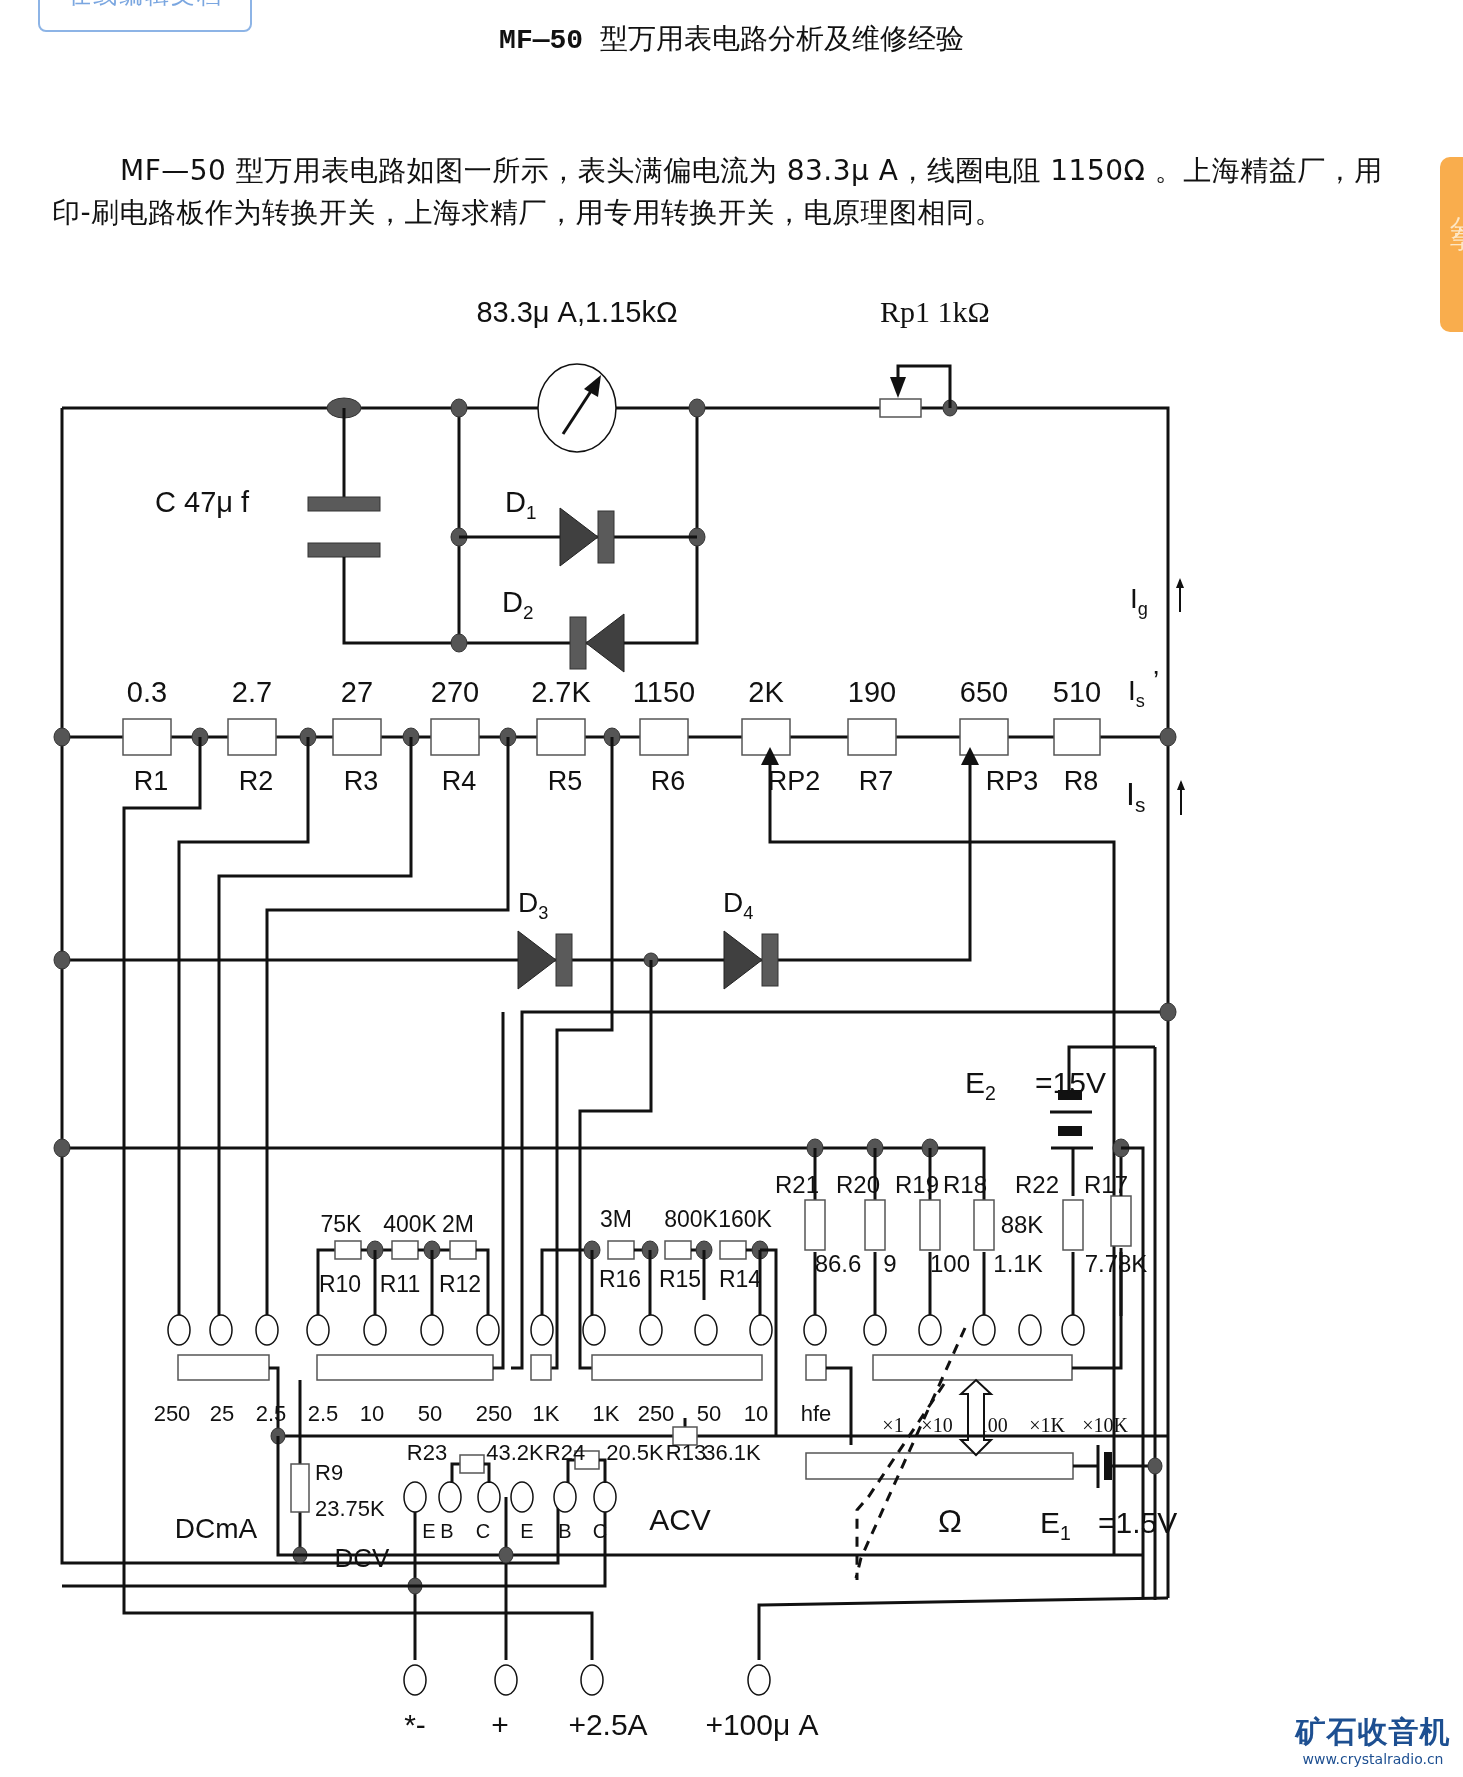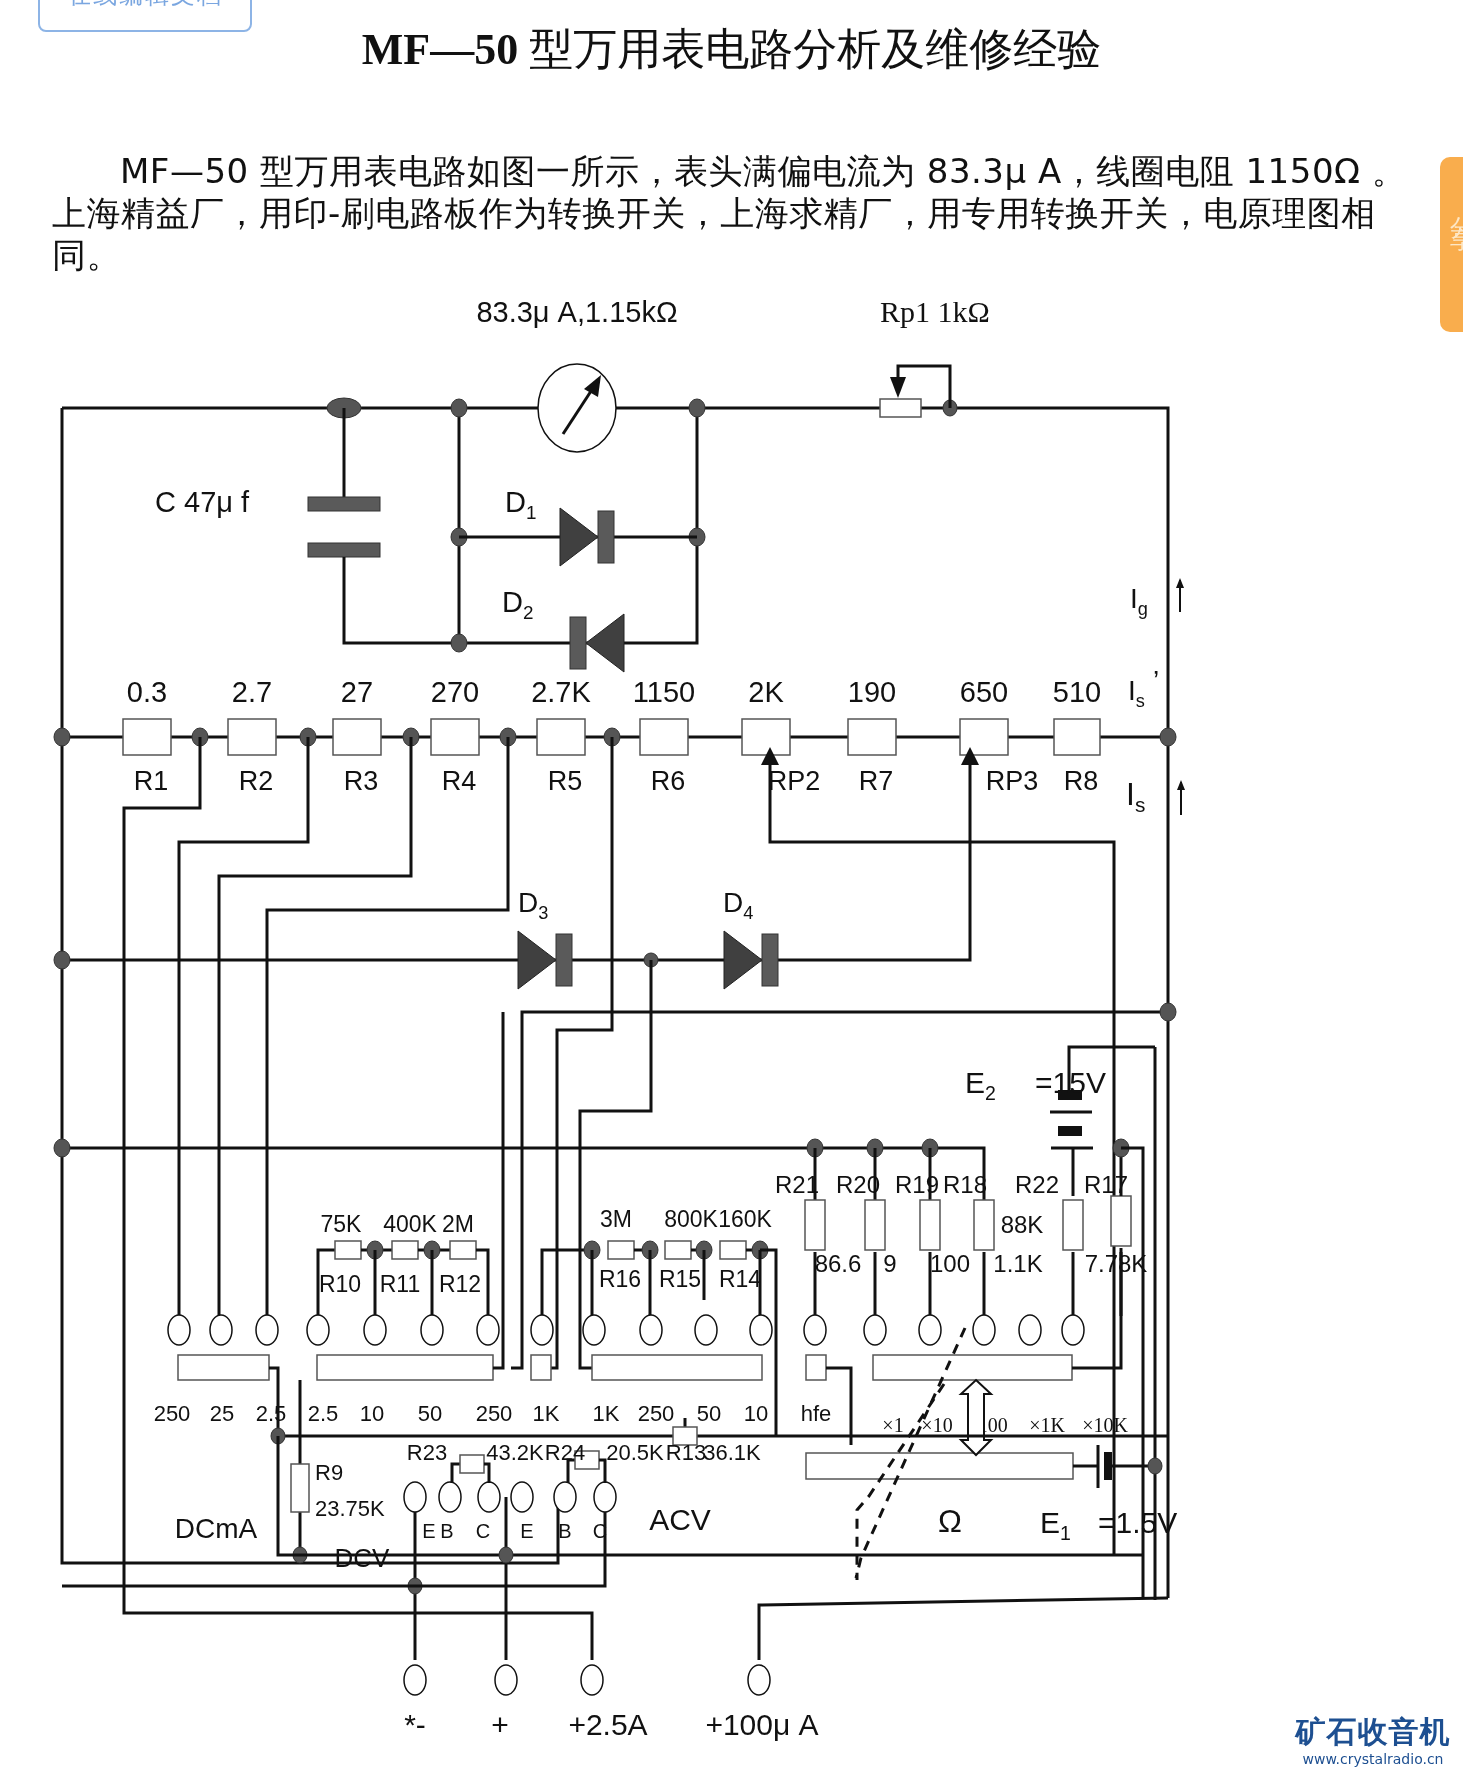--- a/index.html
+++ b/index.html
@@ -1,23 +1,23 @@
 <!DOCTYPE html>
 <html><head>
 <meta charset="utf-8">
 <style>
   html, body { margin:0; padding:0; background:#fff; }
   body { width:1463px; height:1777px; position:relative; overflow:hidden; font-family:"DejaVu Sans", sans-serif; color:#111; }
   .edit-btn { position:absolute; left:38px; top:-14px; width:214px; height:46px; border:2px solid #8db4e6; border-radius:8px; box-sizing:border-box; color:#7aa6e0; font-size:24px; line-height:22px; text-align:center; overflow:hidden; }
   .edit-btn span { display:block; margin-top:-4px; letter-spacing:2px; }
   .share-tab { position:absolute; left:1440px; top:157px; width:40px; height:175px; background:#f9ad4d; border-radius:10px 0 0 10px; color:#fde7c6; font-size:24px; overflow:hidden; }
   .share-tab span { display:block; writing-mode:vertical-rl; margin:40px 0 0 6px; letter-spacing:10px; }
-  .title { position:absolute; left:0; width:1463px; top:20px; text-align:center; font-family:Liberation Serif, serif; font-size:44px; font-weight:bold; }
+  .title { position:absolute; left:0; width:1463px; top:20px; text-align:center; font-family:Liberation Mono, monospace; font-size:28px; font-weight:bold; }
   .title .cn { font-weight:normal; }
-  .para { position:absolute; left:52px; top:150px; width:1360px; font-family:"DejaVu Sans", sans-serif; font-size:34px; line-height:42px; text-indent:68px; letter-spacing:0.5px; }
+  .para { position:absolute; left:52px; top:150px; width:1360px; font-family:"DejaVu Sans", sans-serif; font-size:28px; line-height:42px; text-indent:68px; letter-spacing:0.5px; }
   svg#circuit { position:absolute; left:0; top:0; }
   svg text { font-family:"Liberation Sans", sans-serif; fill:#111; }
   .logo { position:absolute; left:1288px; top:1712px; width:170px; text-align:center; color:#1d4f91; }
   .logo .cn { font-size:30px; font-weight:bold; letter-spacing:1px; font-family:"DejaVu Sans", sans-serif; }
   .logo .url { font-size:14px; font-weight:normal; font-family:"DejaVu Sans", sans-serif; margin-top:-2px; }
 </style>
 </head>
 <body>
 
 <div class="edit-btn">

